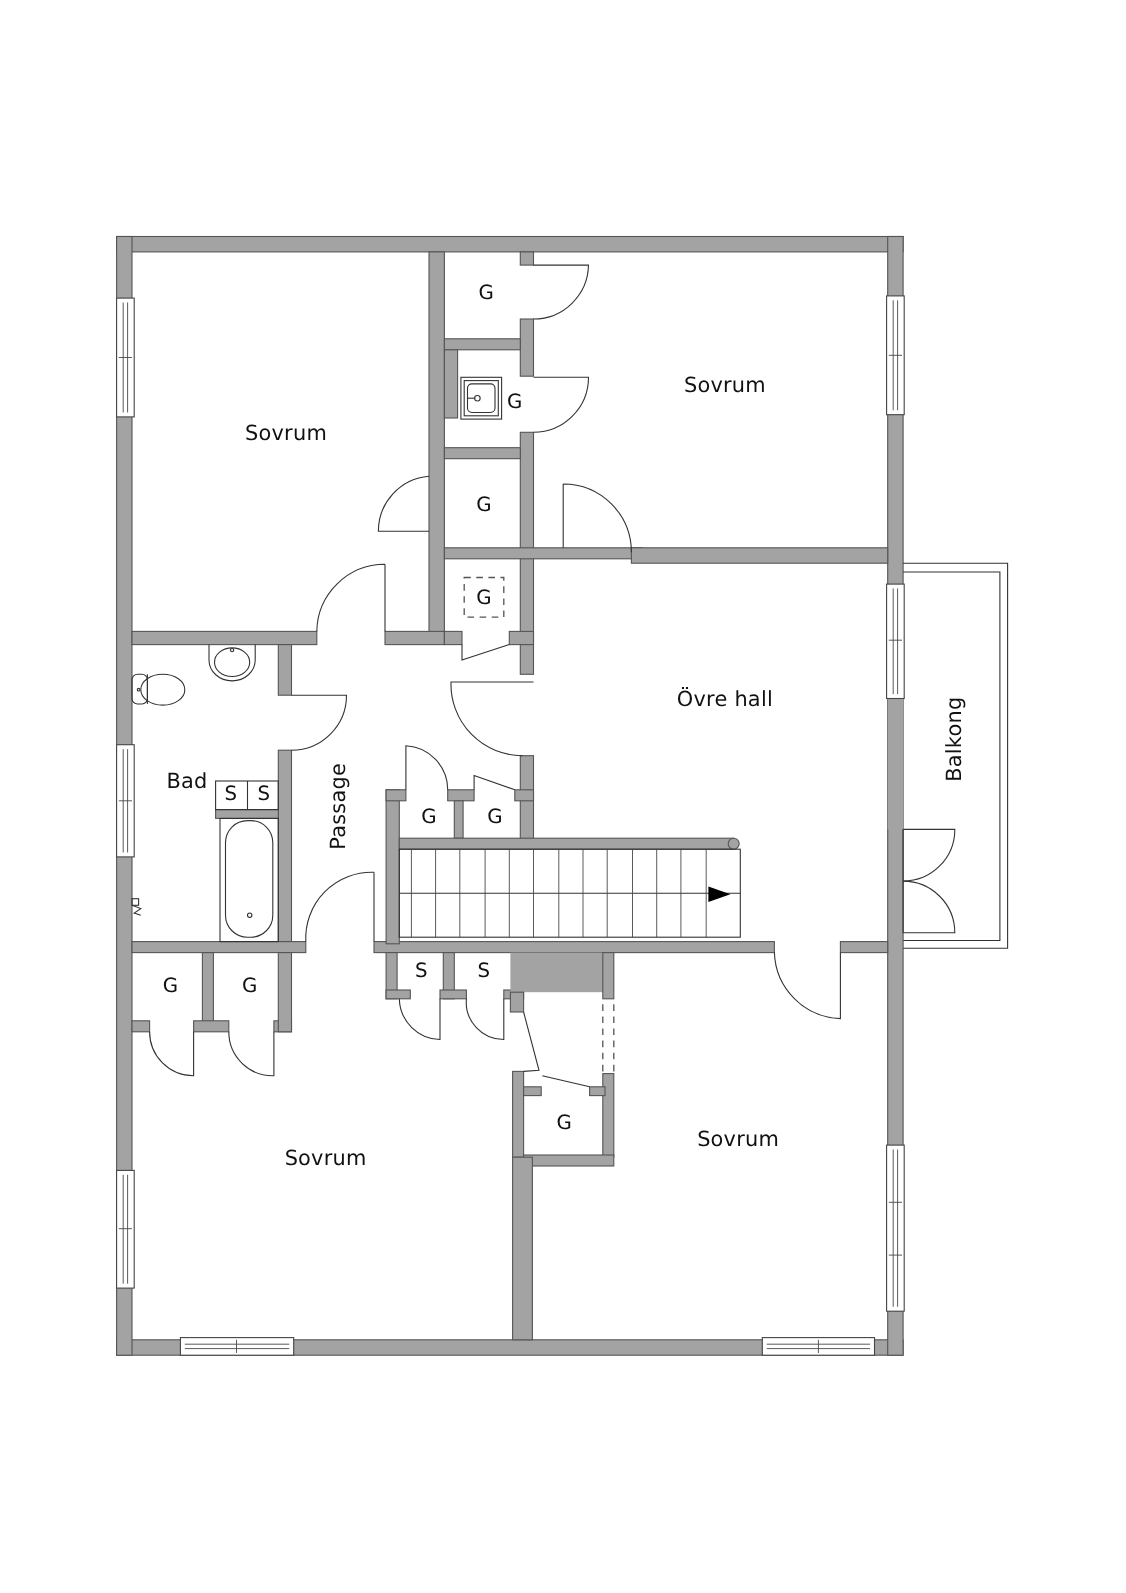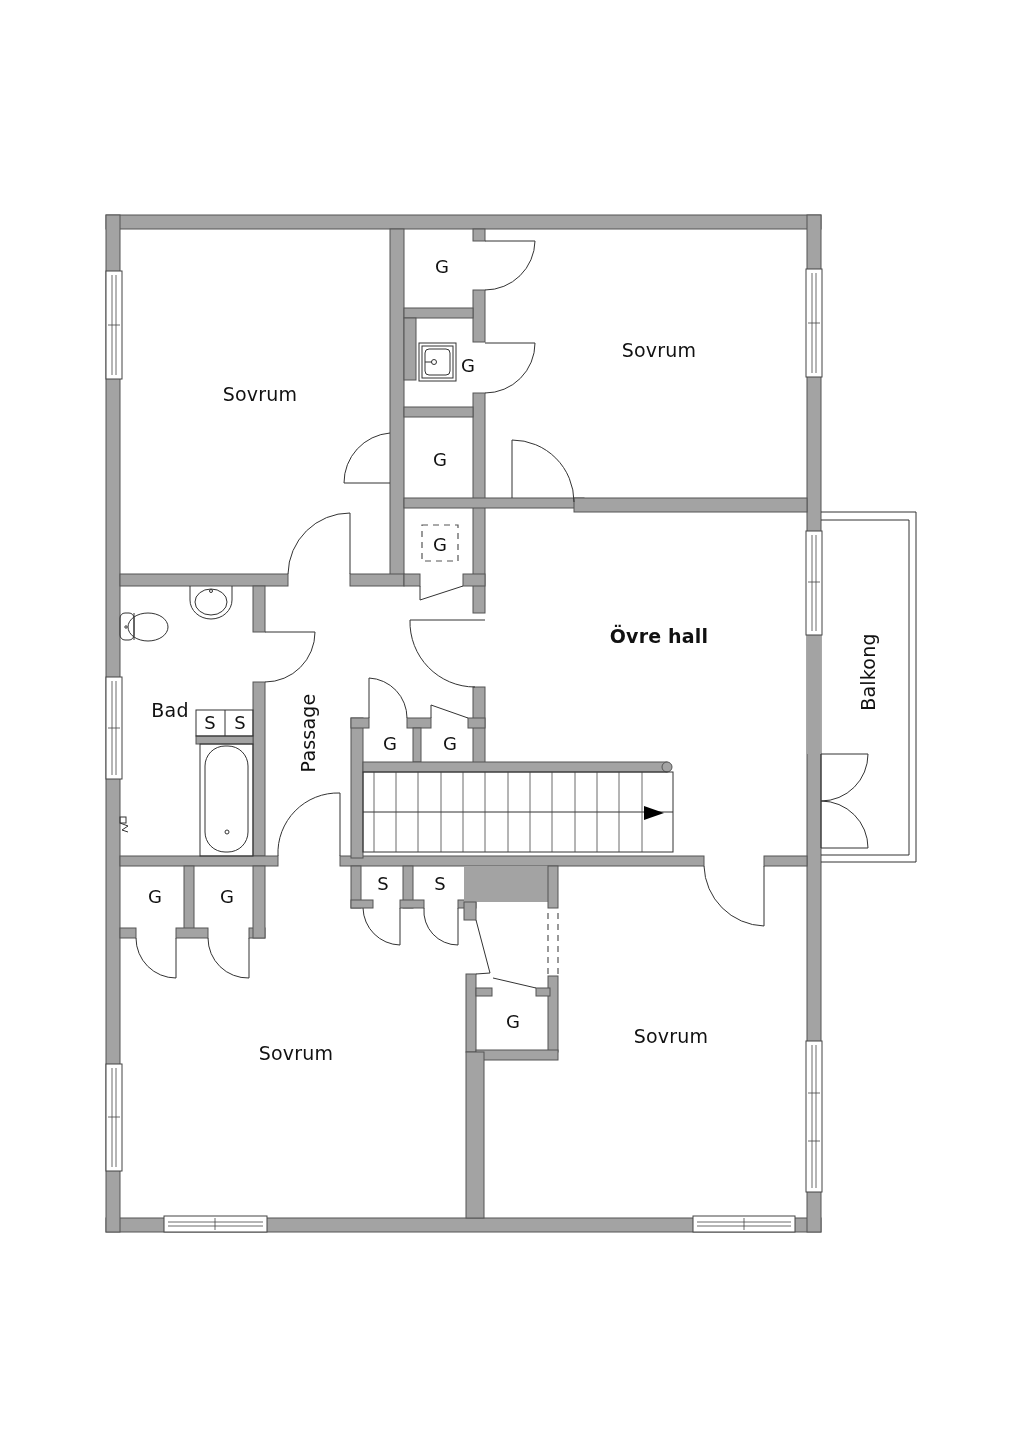--- a/index.html
+++ b/index.html
@@ -210,21 +210,21 @@
     </g>
     <g>
       <rect class="line" x="120" y="817" width="6" height="6"></rect>
       <path class="line" d="M120,823 L128,826 L122,830 L128,832"></path>
     </g>
   </g>
 </svg>
 
 <div class="room" style="left:260px;top:394px;">Sovrum</div>
 <div class="room" style="left:659px;top:350px;">Sovrum</div>
-<div class="room" style="left:659px;top:636px;font-weight:bold;">Övre hall</div>
+<div class="room" style="left:659px;top:636px;">Övre hall</div>
 <div class="room vert" style="left:868px;top:672px;">Balkong</div>
 <div class="room" style="left:170px;top:710px;">Bad</div>
 <div class="room vert" style="left:308px;top:733px;">Passage</div>
 <div class="room" style="left:296px;top:1053px;">Sovrum</div>
 <div class="room" style="left:671px;top:1036px;">Sovrum</div>
 
 <div class="room small" style="left:442px;top:266px;">G</div>
 <div class="room small" style="left:468px;top:365px;">G</div>
 <div class="room small" style="left:440px;top:459px;">G</div>
 <div class="room small" style="left:440px;top:544px;">G</div>

